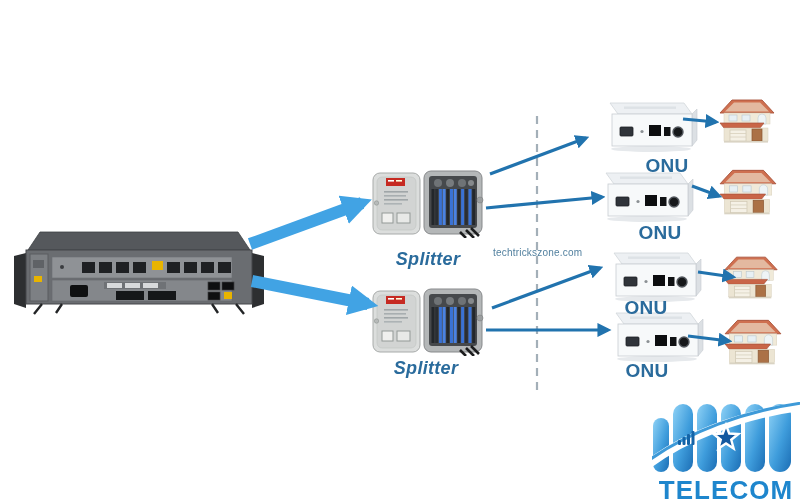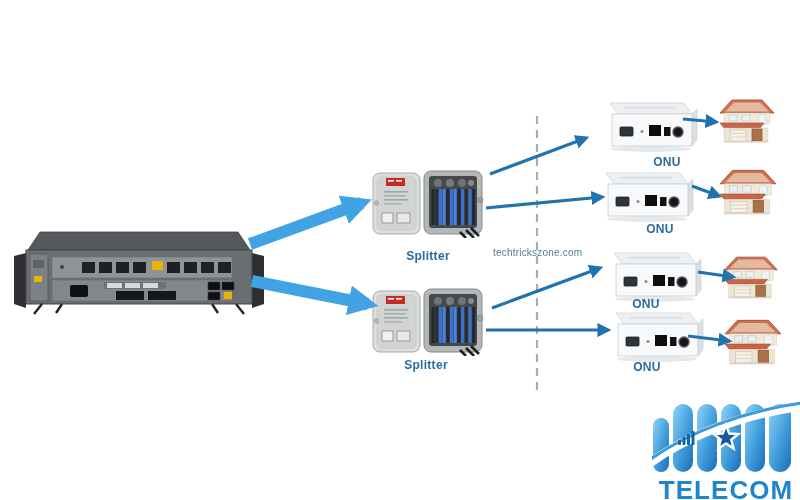--- a/index.html
+++ b/index.html
@@ -7,22 +7,22 @@
     position:relative;width:800px;height:500px;background:#ffffff;overflow:hidden;
     font-family:"Liberation Sans",sans-serif;
   }
   .dev{position:absolute;z-index:2;}
   #arrow-layer{position:absolute;left:0;top:0;z-index:5;pointer-events:none;}
   .node-label{
     position:absolute;z-index:6;text-align:center;font-weight:bold;
     color:var(--label_blue,#2a6b9c);letter-spacing:0.3px;
   }
   .lbl-olt{font-size:21px;}
-  .lbl-splitter{font-size:12px;}
-  .lbl-onu{font-size:12px;}
+  .lbl-splitter{font-size:18px;font-style:italic;}
+  .lbl-onu{font-size:19px;}
   #watermark{
     position:absolute;z-index:4;font-size:10px;color:var(--watermark_blue,#52809f);
     letter-spacing:0.2px;
   }
   #logo{position:absolute;left:652px;top:402px;width:148px;z-index:6;}
   #logo-text{
     width:148px;text-align:center;font-size:25px;font-weight:bold;
     color:var(--logo_blue,#1e86cd);letter-spacing:1px;line-height:26px;margin-top:1px;
     transform:scaleX(1.04);transform-origin:center;
   }

